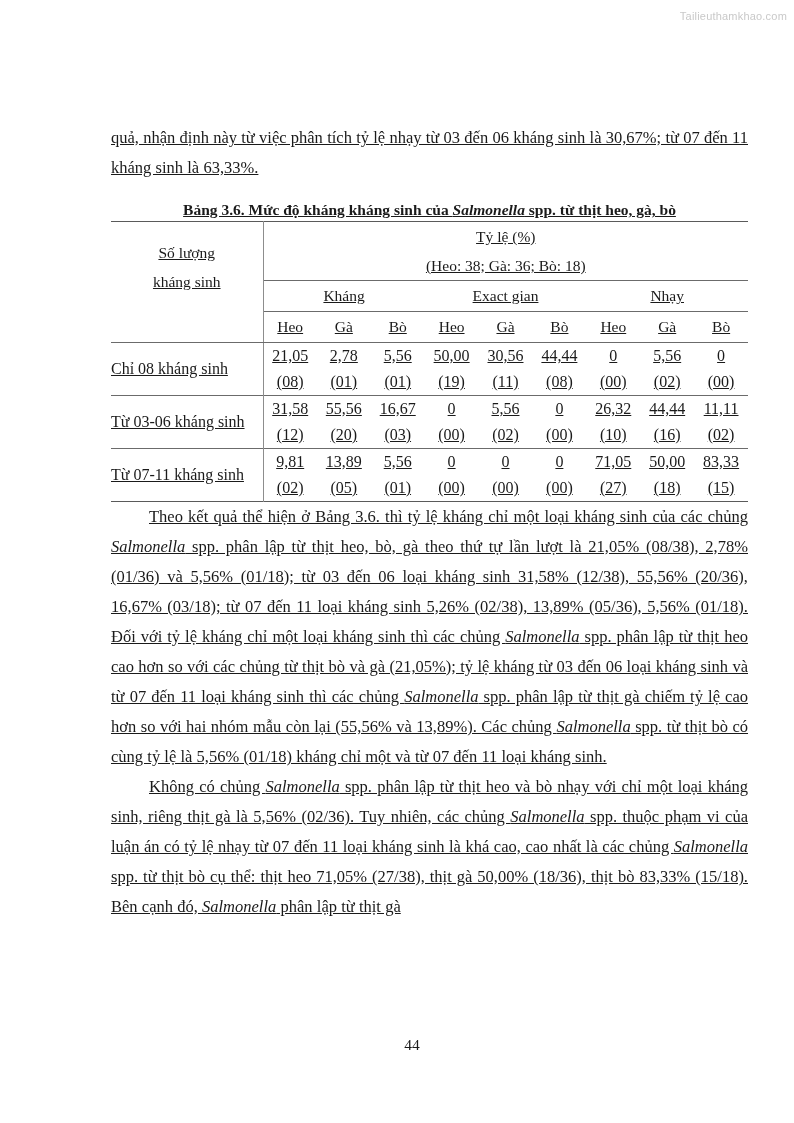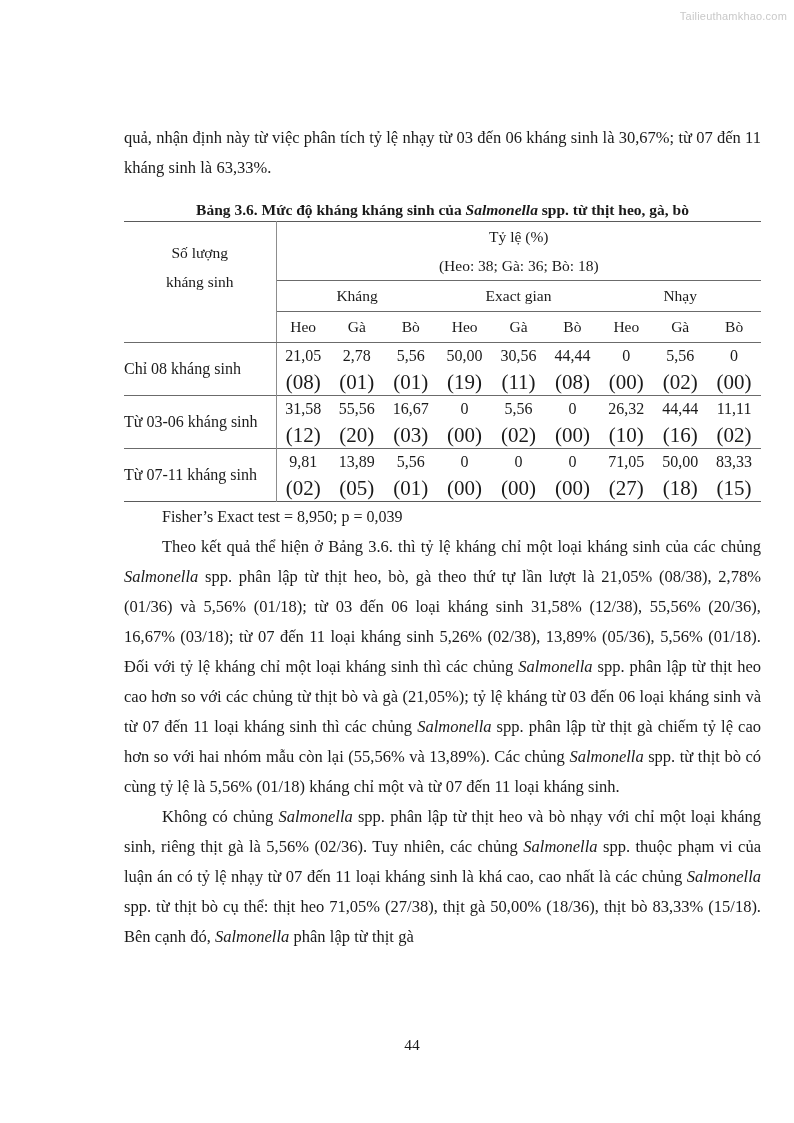--- a/index.html
+++ b/index.html
@@ -22,23 +22,24 @@
     right: 7px;
     font-family: "Liberation Sans", sans-serif;
     font-size: 11px;
     color: #c9c9c9;
     letter-spacing: 0.2px;
     user-select: none;
   }
 
   .page {
     position: absolute;
-    left: 124px;
+    left: 111px;
     top: 0;
     width: 637px;
+    text-decoration: underline;
   }
 
   .para {
     font-size: 16.5px;
     line-height: 30px;
     text-align: justify;
     margin: 0;
     word-spacing: 0.1px;
   }
   .para.first-block {
@@ -111,21 +112,21 @@
     border-right: 1px solid #8d8d8d;
     line-height: 22px;
   }
   .val {
     text-align: center;
     font-size: 16px;
     line-height: 26px;
   }
   .cnt {
     text-align: center;
-    font-size: 21px;
+    font-size: 16px;
     line-height: 26px;
   }
   .rowsep td { border-top: 1.1px solid #6b6b6b; }
   .tbl-end td { border-top: 1.3px solid #5a5a5a; }
 
   .fisher {
     font-size: 16px;
     line-height: 30px;
     margin: 0;
     padding-left: 38px;
@@ -269,21 +270,20 @@
         <td class="cnt">(18)</td>
         <td class="cnt">(15)</td>
       </tr>
 
       <tr class="tbl-end">
         <td colspan="10" style="height:0;line-height:0;font-size:0;"></td>
       </tr>
     </tbody>
   </table>
 
-  <p class="fisher">Fisher’s Exact test = 8,950; p =  0,039</p>
 
   <p class="para indent"><span>Theo kết quả thể hiện ở Bảng 3.6. thì tỷ lệ kháng chỉ một loại kháng sinh của các chủng </span><span class="it">Salmonella</span><span> spp. phân lập từ thịt heo, bò, gà theo thứ tự lần lượt là 21,05% (08/38), 2,78% (01/36) và 5,56% (01/18); từ 03 đến 06 loại kháng sinh 31,58% (12/38), 55,56% (20/36), 16,67% (03/18); từ 07 đến 11 loại kháng sinh 5,26% (02/38), 13,89% (05/36), 5,56% (01/18). Đối với tỷ lệ kháng chỉ một loại kháng sinh thì các chủng </span><span class="it">Salmonella</span><span> spp. phân lập từ thịt heo cao hơn so với các chủng từ thịt bò và gà (21,05%); tỷ lệ kháng từ 03 đến 06 loại kháng sinh và từ 07 đến 11 loại kháng sinh thì các chủng </span><span class="it">Salmonella</span><span> spp. phân lập từ thịt gà chiếm tỷ lệ cao hơn so với hai nhóm mẫu còn lại (55,56% và 13,89%). Các chủng </span><span class="it">Salmonella</span><span> spp. từ thịt bò có cùng tỷ lệ là 5,56% (01/18) kháng chỉ một và từ 07 đến 11 loại kháng sinh.</span></p>
 
   <p class="para indent"><span>Không có chủng </span><span class="it">Salmonella</span><span> spp. phân lập từ thịt heo và bò nhạy với chỉ một loại kháng sinh, riêng thịt gà là 5,56% (02/36). Tuy nhiên, các chủng </span><span class="it">Salmonella</span><span> spp. thuộc phạm vi của luận án có tỷ lệ nhạy từ 07 đến 11 loại kháng sinh là khá cao, cao nhất là các chủng </span><span class="it">Salmonella</span><span> spp. từ thịt bò cụ thể: thịt heo 71,05% (27/38), thịt gà 50,00% (18/36), thịt bò 83,33% (15/18). Bên cạnh đó, </span><span class="it">Salmonella</span><span> phân lập từ thịt gà</span></p>
 
 </div>
 
 <div class="page-number">44</div>
 
 </body></html>

